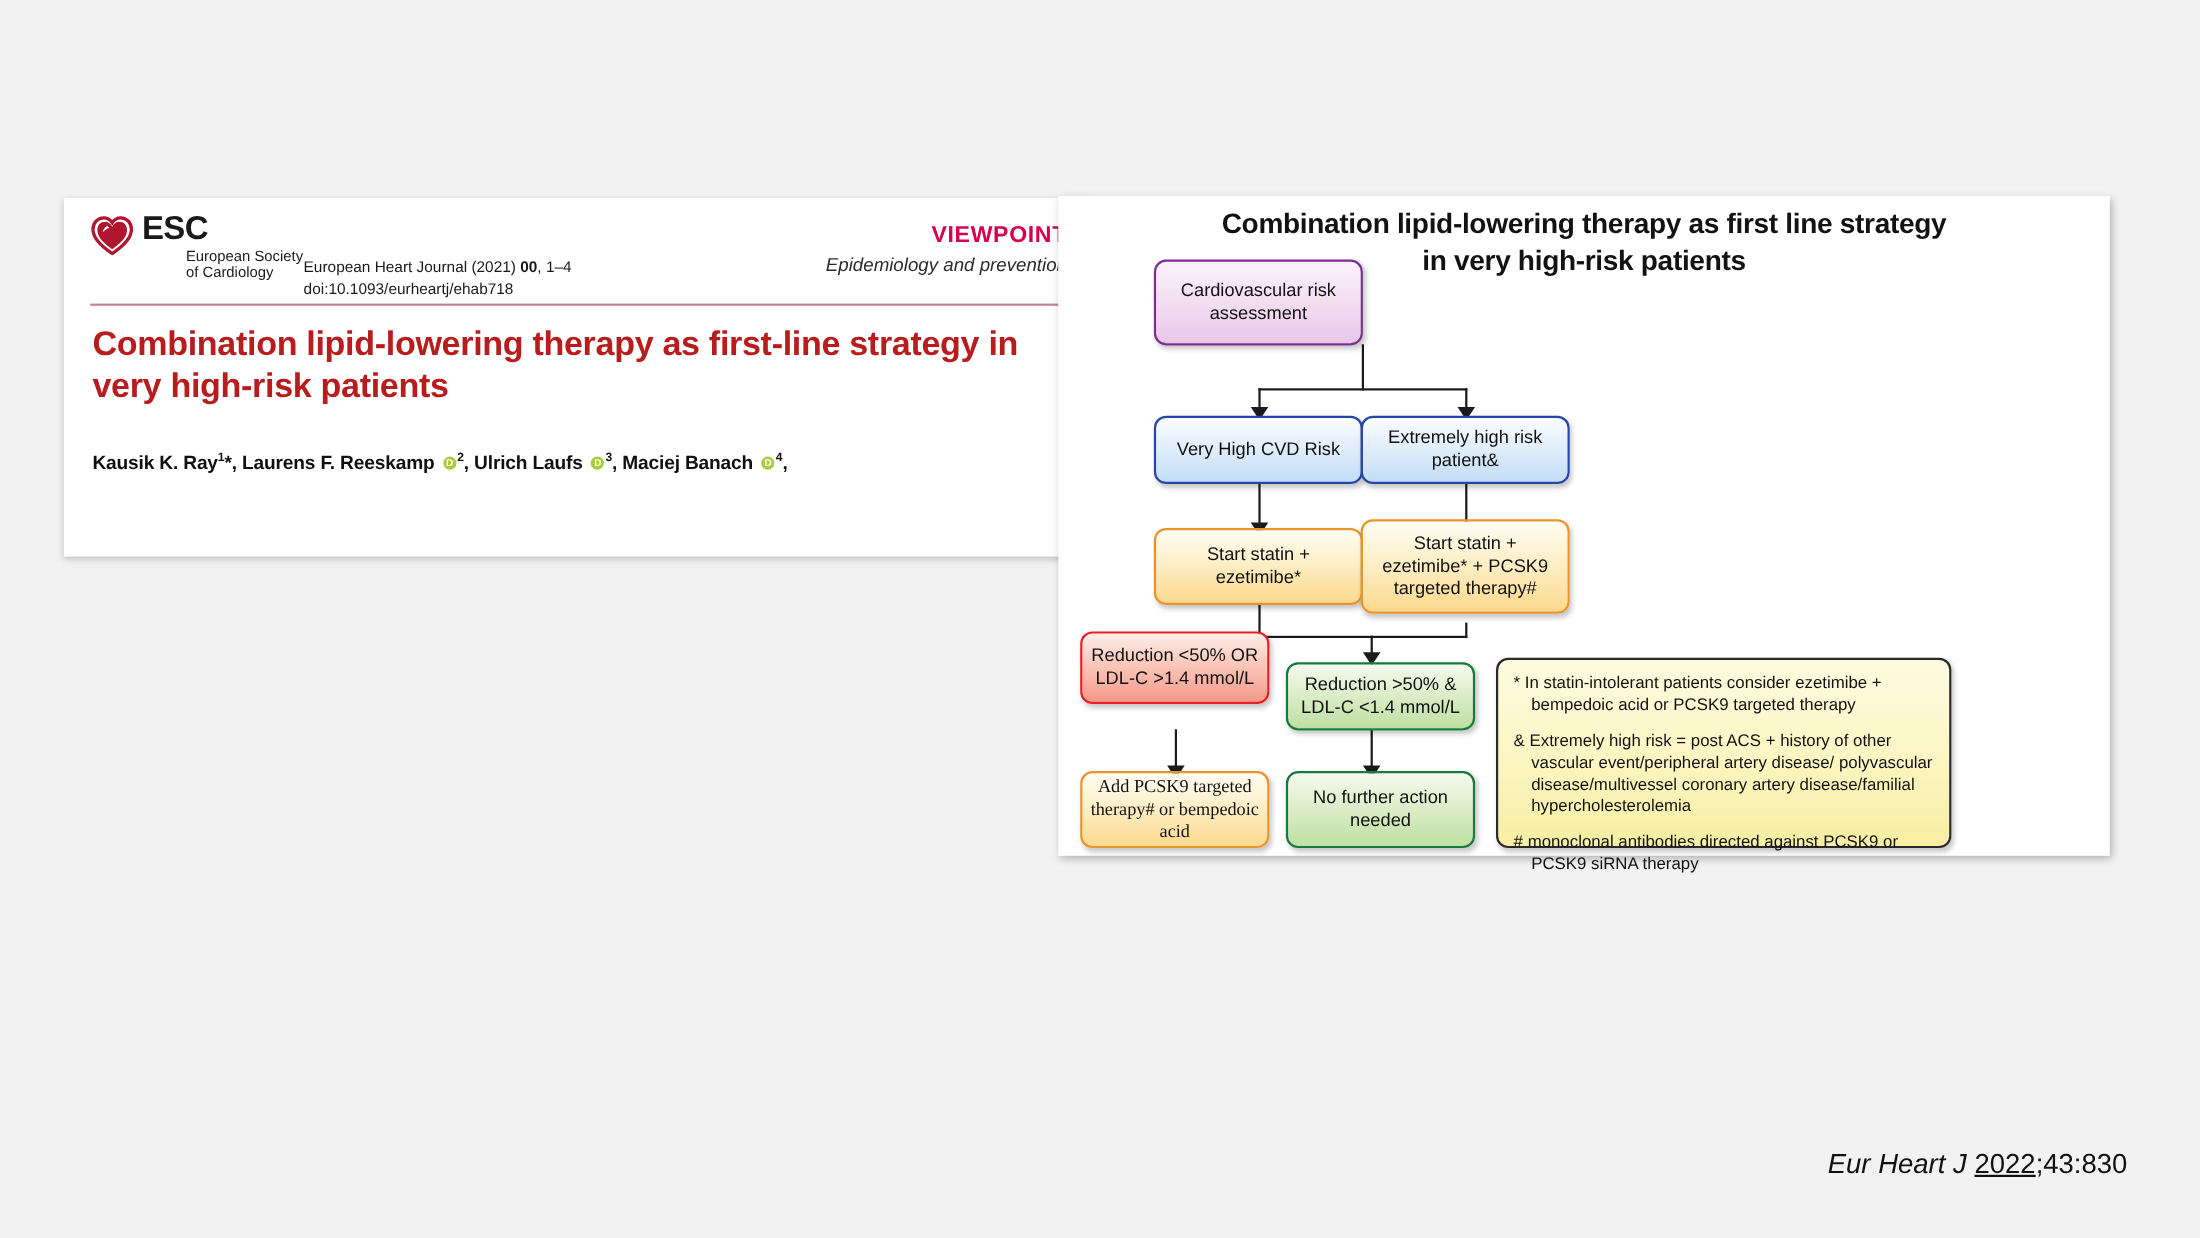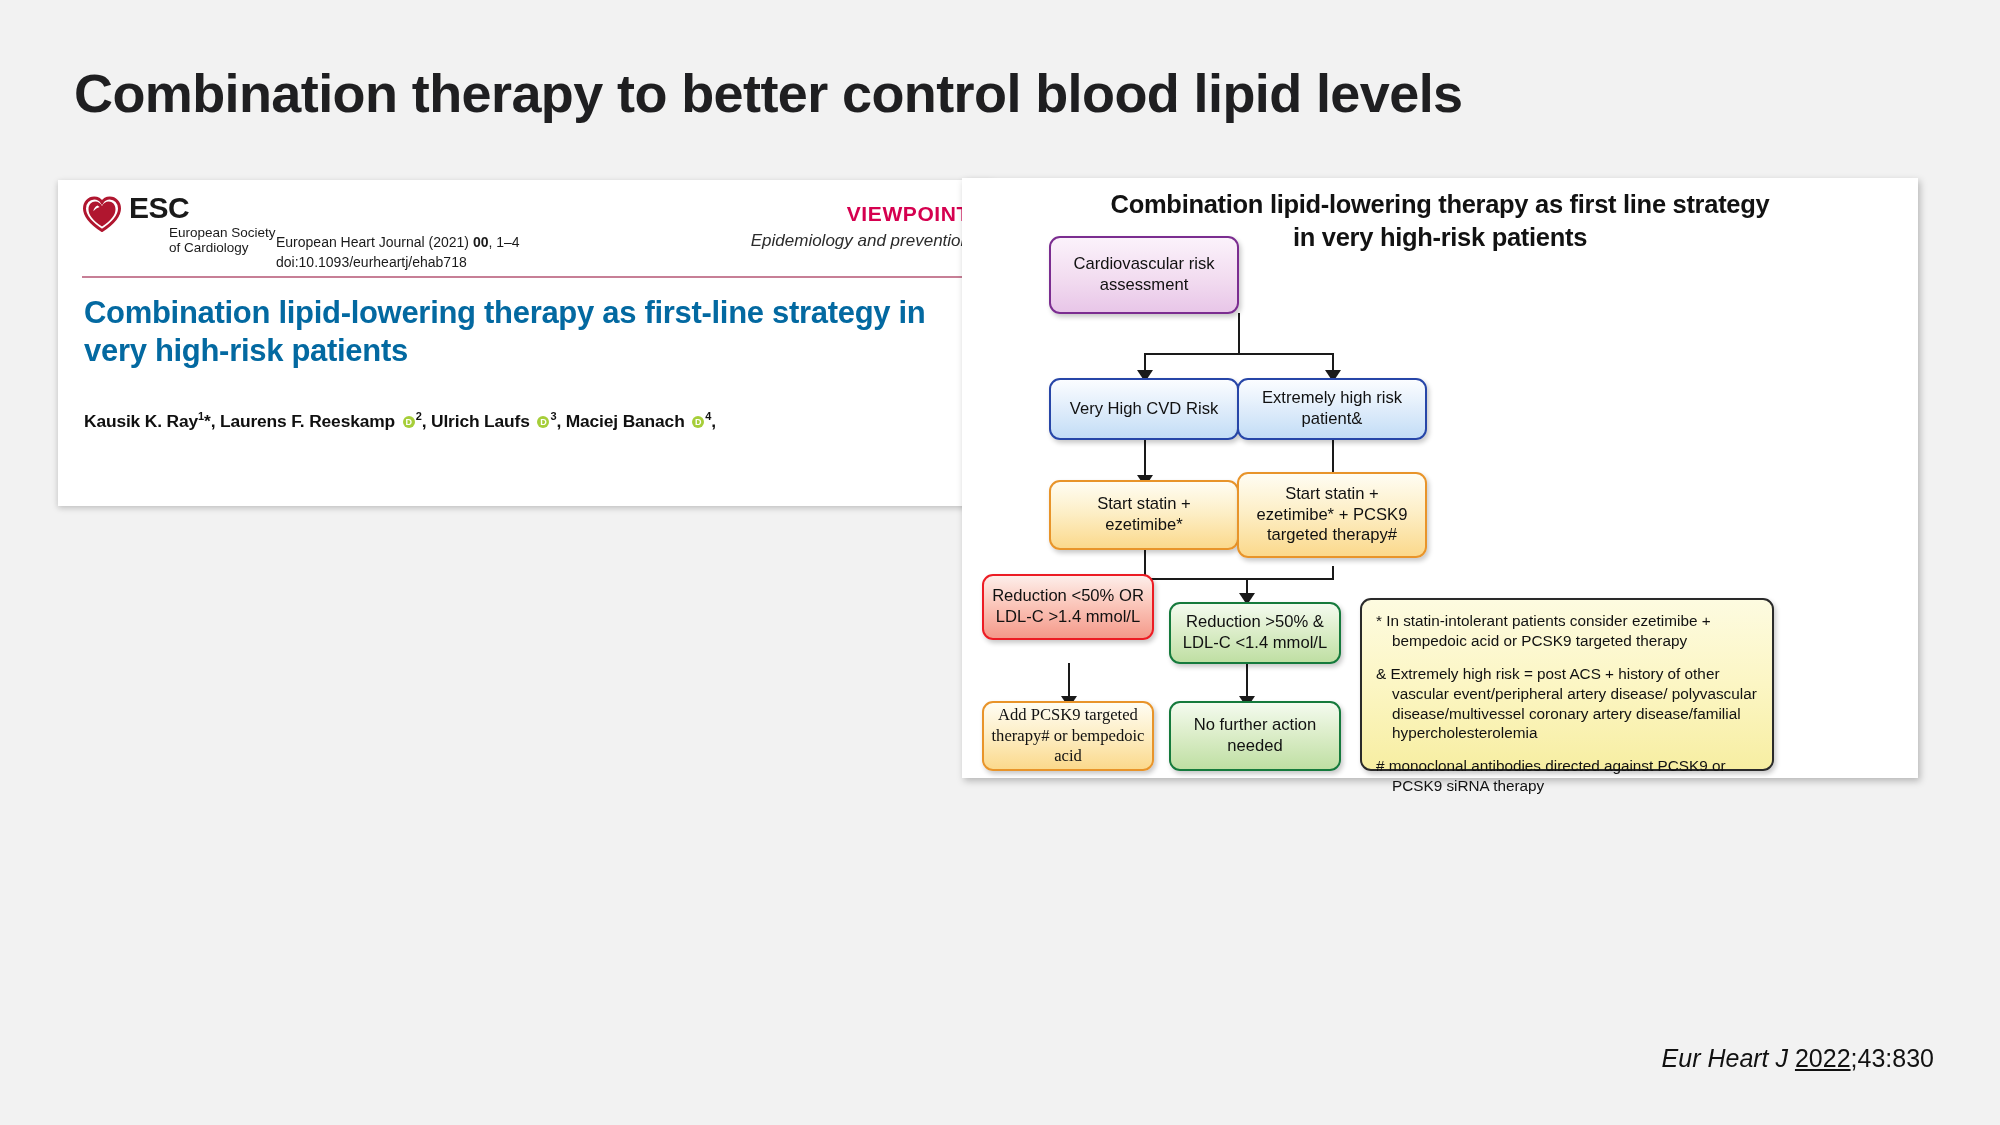--- a/index.html
+++ b/index.html
@@ -36,21 +36,21 @@
   .journal-meta b { font-weight: bold; }
 
   .viewpoint-wrap { position: absolute; right: 24px; top: 22px; text-align: right; }
   .viewpoint { font-size: 21px; font-weight: bold; color: #d5004f; letter-spacing: 0.6px; }
   .viewpoint-sub { font-size: 17px; font-style: italic; color: #2b2b2b; margin-top: 5px; }
 
   .paper-rule { position: absolute; left: 24px; right: 24px; top: 96px; height: 1.5px; background: #c77f96; }
 
   .paper-title {
     position: absolute; left: 26px; top: 114px; right: 30px;
-    font-size: 31px; font-weight: bold; color: #0369a1;
+    font-size: 31px; font-weight: bold; color: #b91c1c;
     line-height: 1.22; letter-spacing: -0.3px;
   }
   .paper-authors {
     position: absolute; left: 26px; top: 228px; right: 20px;
     font-size: 17.4px; font-weight: bold; color: #101010;
     line-height: 1.47; letter-spacing: -0.15px;
   }
   .paper-authors sup { font-size: 11px; vertical-align: super; font-weight: bold; }
   .orcid {
     display: inline-block; width: 12px; height: 12px; border-radius: 50%;
@@ -114,21 +114,20 @@
     font-size: 25px; color: #111; font-style: italic;
   }
   .citation .nonital { font-style: normal; }
   .citation .ul { text-decoration: underline; font-style: normal; }
 </style>
 </head>
 <body>
 
 <div id="slide">
 
-  <div class="slide-title">Combination therapy to better control blood lipid levels</div>
 
   <div class="paper-card">
     <div class="paper-head">
 
       <div class="esc-logo">
         <svg class="esc-heart" viewBox="0 0 40 36">
           <path d="M20 34.5 C7 26 2.5 19.5 2.5 12.5 C2.5 6.5 6.8 2 12.2 2 C15.6 2 18.4 3.8 20 6.4
                    C21.6 3.8 24.4 2 27.8 2 C33.2 2 37.5 6.5 37.5 12.5 C37.5 19.5 33 26 20 34.5 Z" fill="none" stroke="#b0162f" stroke-width="3"></path>
           <path d="M20 30.5 C10.5 24 6.5 18.8 6.5 13.2 C6.5 8.6 9.6 5.6 13.3 5.6 C16.2 5.6 18.6 7.3 20 9.9
                    C21.4 7.3 23.8 5.6 26.7 5.6 C30.4 5.6 33.5 8.6 33.5 13.2 C33.5 18.8 29.5 24 20 30.5 Z" fill="#b0162f"></path>

